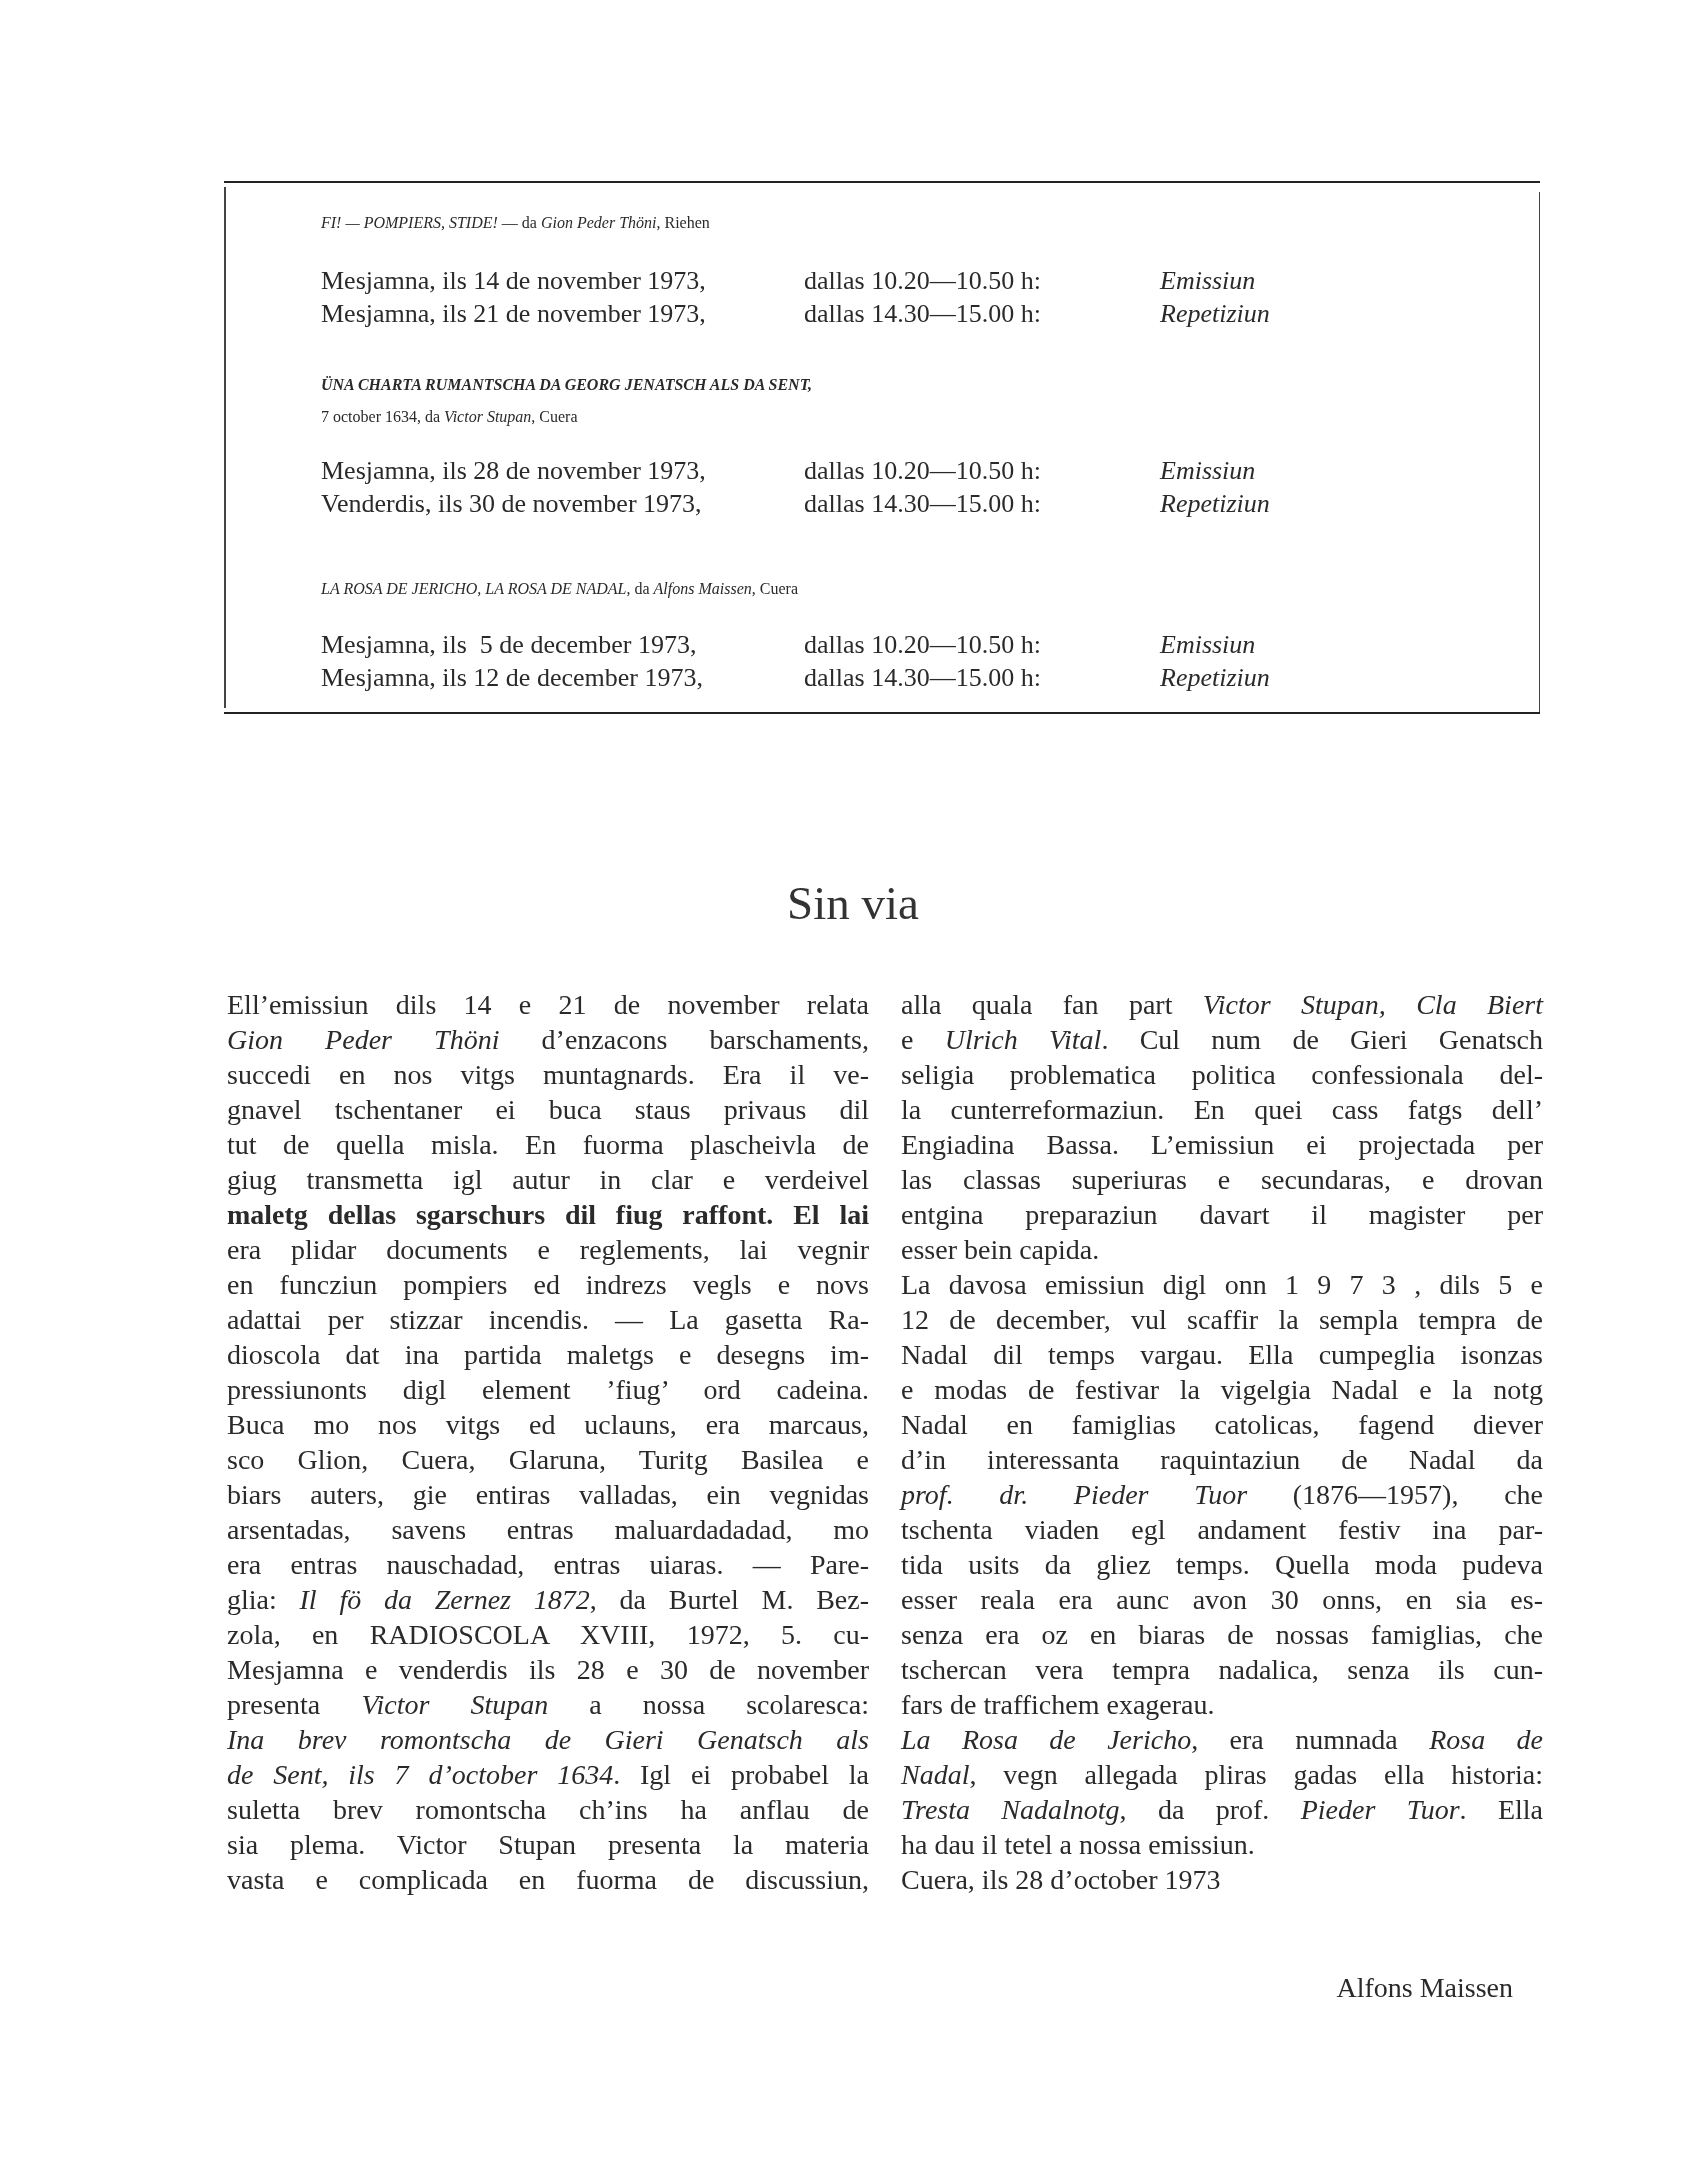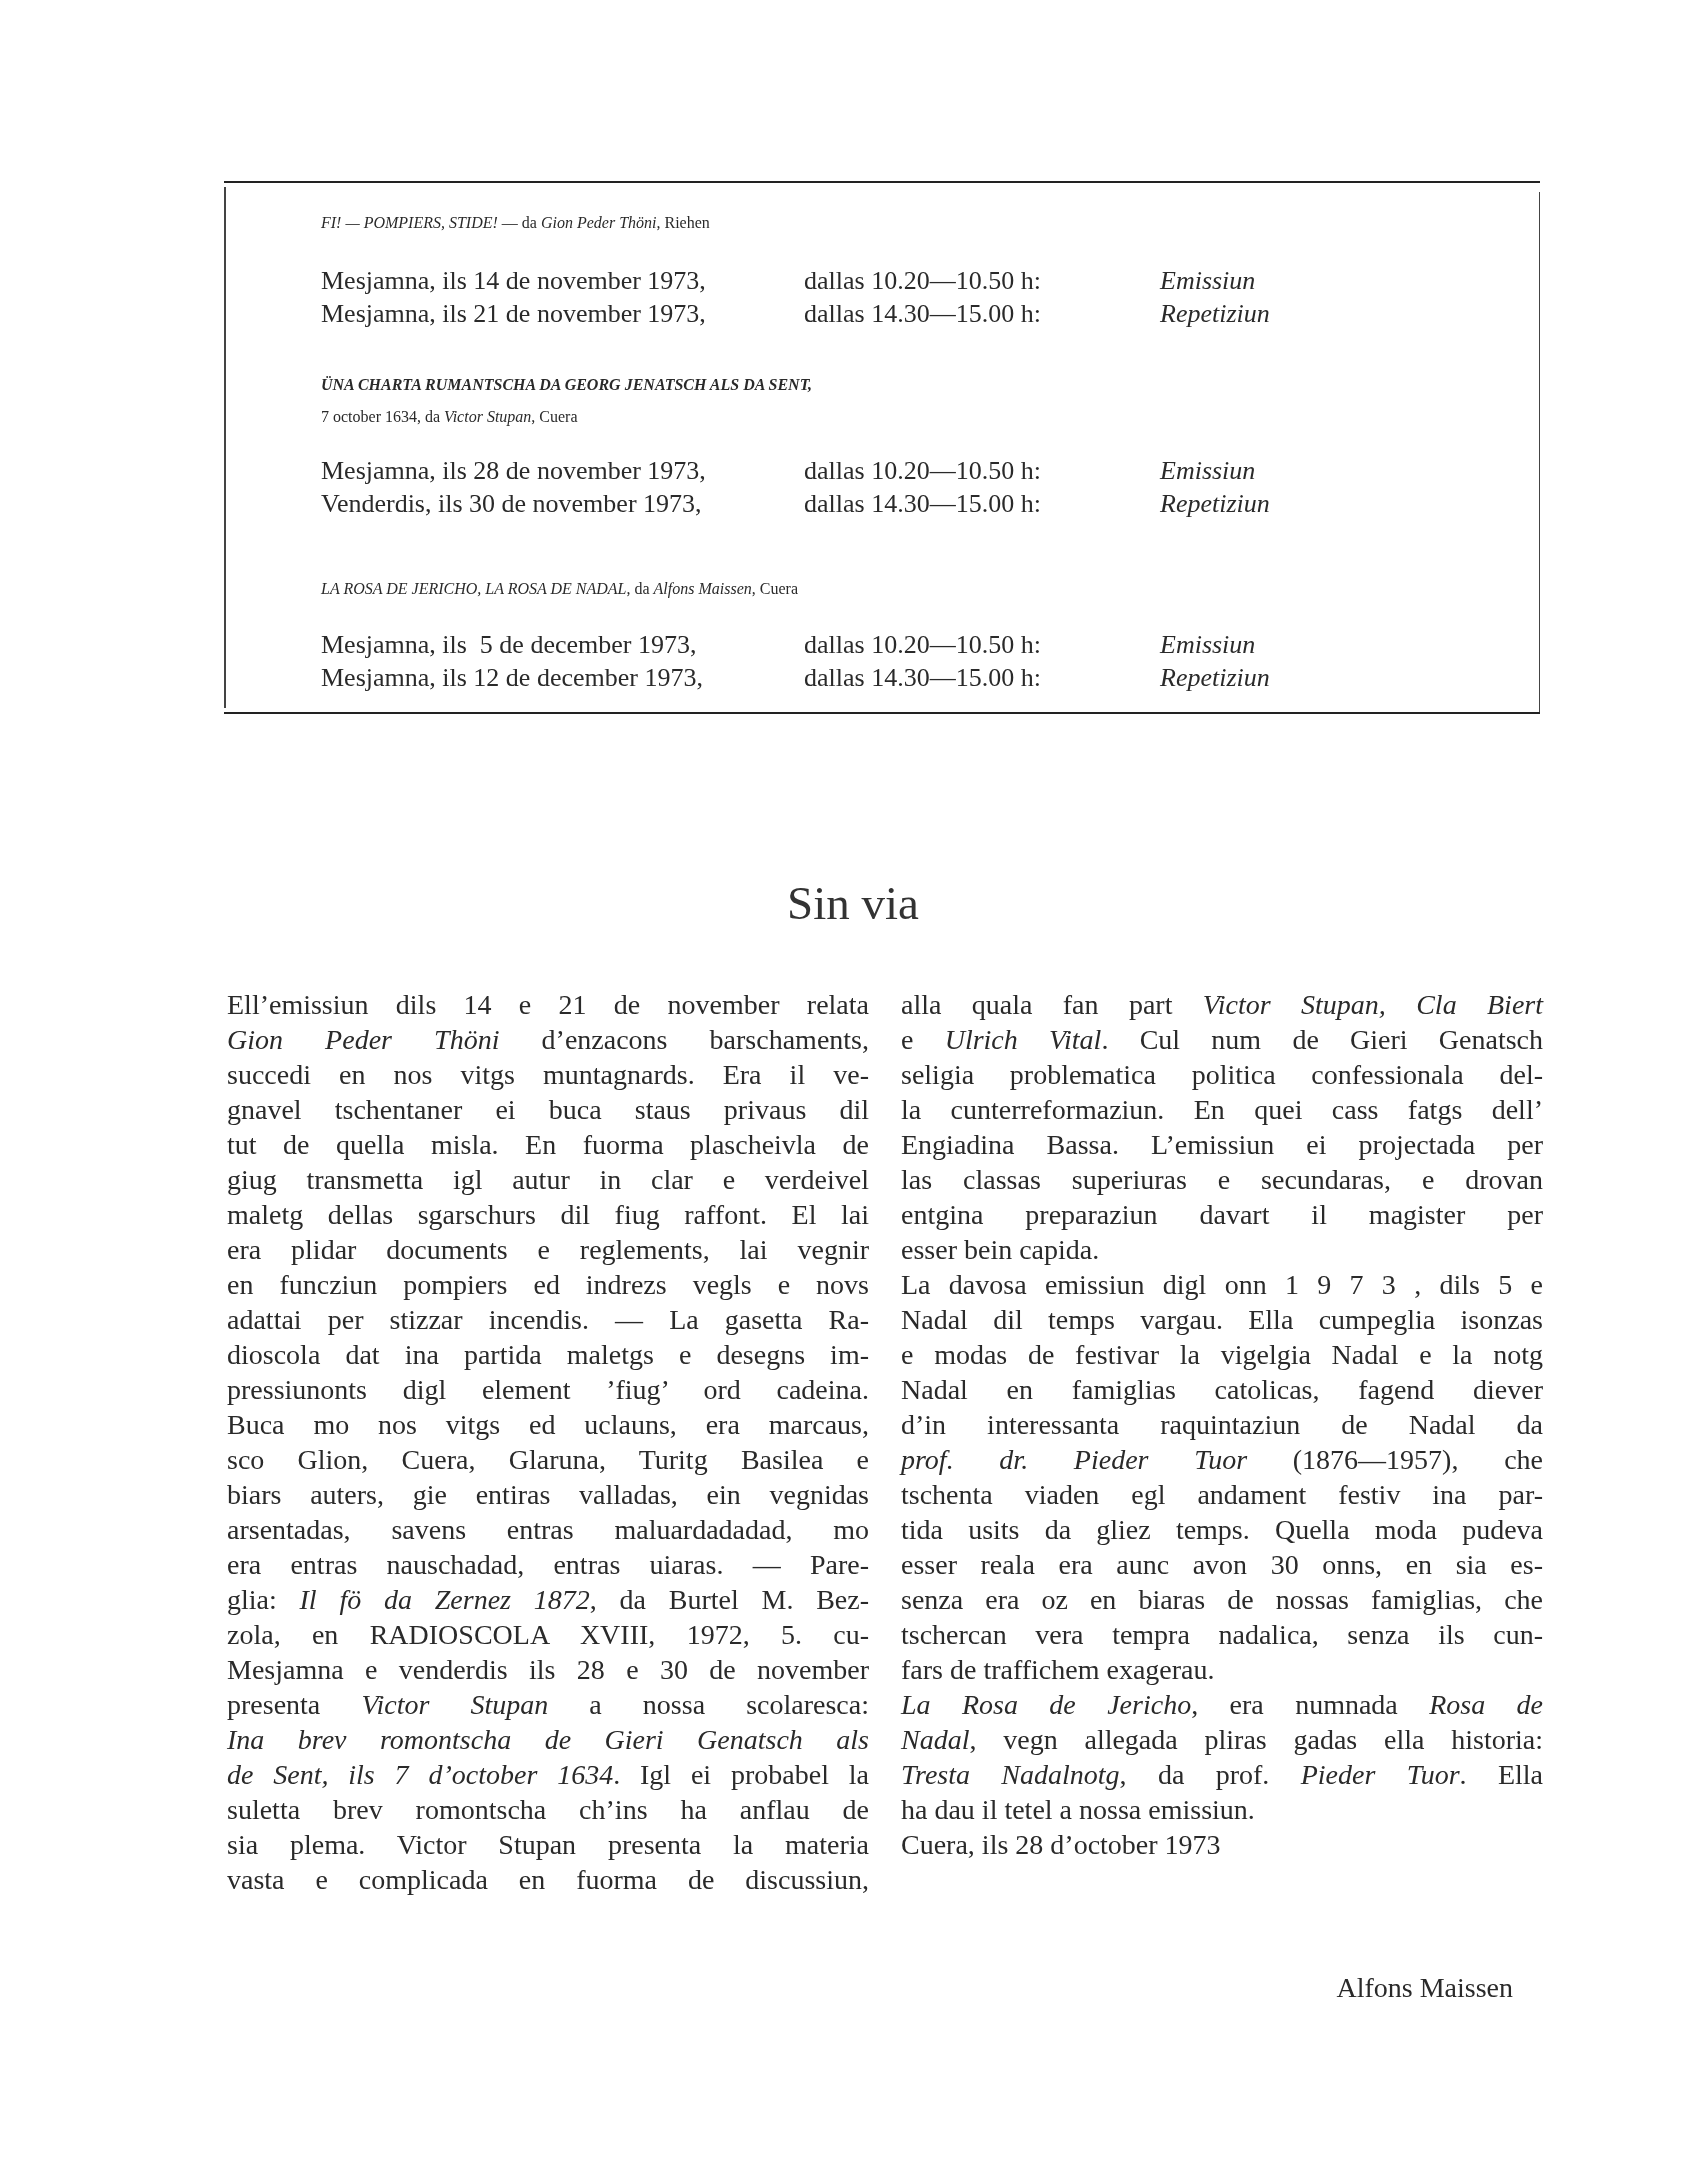--- a/index.html
+++ b/index.html
@@ -90,21 +90,21 @@
 
 <h1 class="heading" style="margin:0;font-weight:normal;">Sin via</h1>
 
 <div class="col left" id="col-left">
     <div class="ln" style="white-space: normal; overflow: visible;"><span>Ell’emissiun dils 14 e 21 de november relata</span></div>
     <div class="ln" style="white-space: normal; overflow: visible;"><span class="it">Gion Peder Thöni</span><span> d’enzacons barschaments,</span></div>
     <div class="ln" style="white-space: normal; overflow: visible;"><span>succedi en nos vitgs muntagnards. Era il ve-</span></div>
     <div class="ln" style="white-space: normal; overflow: visible;"><span>gnavel tschentaner ei buca staus privaus dil</span></div>
     <div class="ln" style="white-space: normal; overflow: visible;"><span>tut de quella misla. En fuorma plascheivla de</span></div>
     <div class="ln" style="white-space: normal; overflow: visible;"><span>giug transmetta igl autur in clar e verdeivel</span></div>
-    <div class="ln" style="white-space: normal; overflow: visible;"><span>maletg dellas sgarschurs dil fiug raffont. El lai</span></div>
+    <div class="ln" style="white-space: normal; overflow: visible; font-weight: bold;"><span>maletg dellas sgarschurs dil fiug raffont. El lai</span></div>
     <div class="ln" style="white-space: normal; overflow: visible;"><span>era plidar documents e reglements, lai vegnir</span></div>
     <div class="ln" style="white-space: normal; overflow: visible;"><span>en funcziun pompiers ed indrezs vegls e novs</span></div>
     <div class="ln" style="white-space: normal; overflow: visible;"><span>adattai per stizzar incendis. — La gasetta Ra-</span></div>
     <div class="ln" style="white-space: normal; overflow: visible;"><span>dioscola dat ina partida maletgs e desegns im-</span></div>
     <div class="ln" style="white-space: normal; overflow: visible;"><span>pressiunonts digl element ’fiug’ ord cadeina.</span></div>
     <div class="ln" style="white-space: normal; overflow: visible;"><span>Buca mo nos vitgs ed uclauns, era marcaus,</span></div>
     <div class="ln" style="white-space: normal; overflow: visible;"><span>sco Glion, Cuera, Glaruna, Turitg Basilea e</span></div>
     <div class="ln" style="white-space: normal; overflow: visible;"><span>biars auters, gie entiras valladas, ein vegnidas</span></div>
     <div class="ln" style="white-space: normal; overflow: visible;"><span>arsentadas, savens entras maluardadadad, mo</span></div>
     <div class="ln" style="white-space: normal; overflow: visible;"><span>era entras nauschadad, entras uiaras. — Pare-</span></div>
@@ -121,20 +121,21 @@
 <div class="col right" id="col-right">
     <div class="ln" style="white-space: normal; overflow: visible;"><span>alla quala fan part </span><span class="it">Victor Stupan, Cla Biert</span></div>
     <div class="ln" style="white-space: normal; overflow: visible;"><span>e </span><span class="it">Ulrich Vital</span><span>. Cul num de Gieri Genatsch</span></div>
     <div class="ln" style="white-space: normal; overflow: visible;"><span>seligia problematica politica confessionala del-</span></div>
     <div class="ln" style="white-space: normal; overflow: visible;"><span>la cunterreformaziun. En quei cass fatgs dell’</span></div>
     <div class="ln" style="white-space: normal; overflow: visible;"><span>Engiadina Bassa. L’emissiun ei projectada per</span></div>
     <div class="ln" style="white-space: normal; overflow: visible;"><span>las classas superiuras e secundaras, e drovan</span></div>
     <div class="ln" style="white-space: normal; overflow: visible;"><span>entgina preparaziun davart il magister per</span></div>
     <div class="ln last" style="white-space: normal; overflow: visible;"><span>esser bein capida.</span></div>
     <div class="ln" style="white-space: normal; overflow: visible;"><span>La davosa emissiun digl onn  1 9 7 3 ,  dils 5 e</span></div>
+    <div class="ln" style="white-space: normal; overflow: visible;"><span>12 de december, vul scaffir la sempla tempra de</span></div>
     <div class="ln" style="white-space: normal; overflow: visible;"><span>Nadal dil temps vargau. Ella cumpeglia isonzas</span></div>
     <div class="ln" style="white-space: normal; overflow: visible;"><span>e modas de festivar la vigelgia Nadal e la notg</span></div>
     <div class="ln" style="white-space: normal; overflow: visible;"><span>Nadal en famiglias catolicas, fagend diever</span></div>
     <div class="ln" style="white-space: normal; overflow: visible;"><span>d’in interessanta raquintaziun de Nadal da</span></div>
     <div class="ln" style="white-space: normal; overflow: visible;"><span class="it">prof. dr. Pieder Tuor</span><span> (1876—1957), che</span></div>
     <div class="ln" style="white-space: normal; overflow: visible;"><span>tschenta viaden egl andament festiv ina par-</span></div>
     <div class="ln" style="white-space: normal; overflow: visible;"><span>tida usits da gliez temps. Quella moda pudeva</span></div>
     <div class="ln" style="white-space: normal; overflow: visible;"><span>esser reala era aunc avon 30 onns, en sia es-</span></div>
     <div class="ln" style="white-space: normal; overflow: visible;"><span>senza era oz en biaras de nossas famiglias, che</span></div>
     <div class="ln" style="white-space: normal; overflow: visible;"><span>tschercan vera tempra nadalica, senza ils cun-</span></div>

